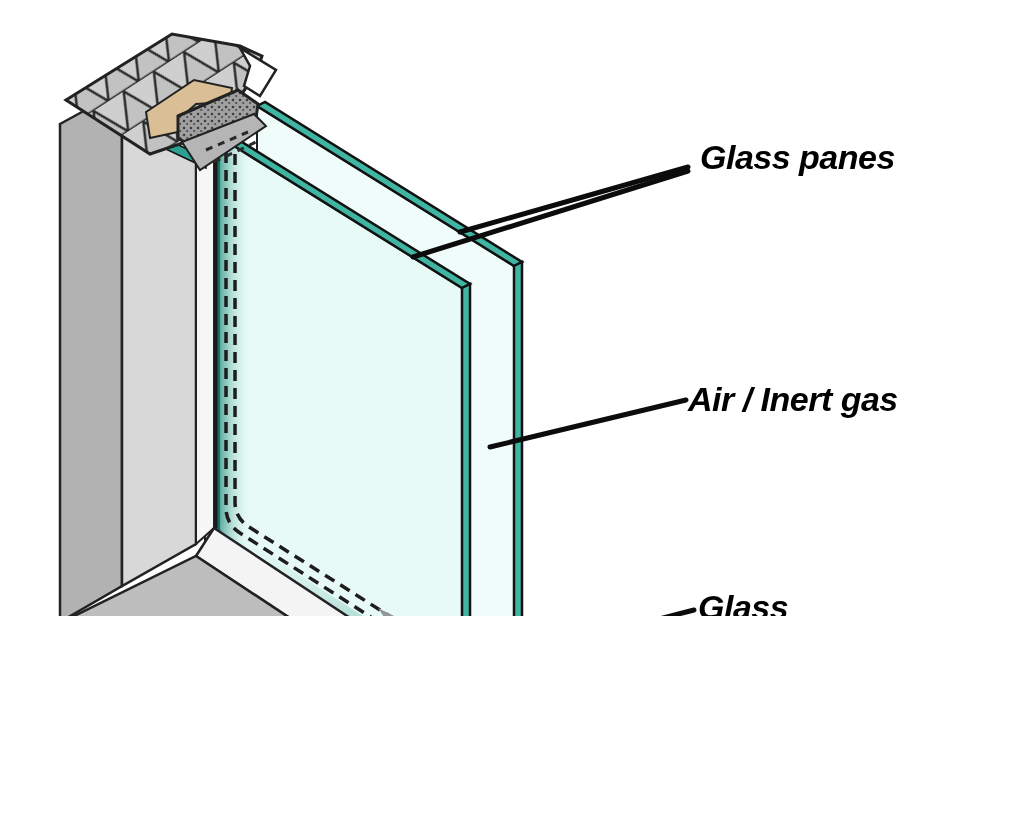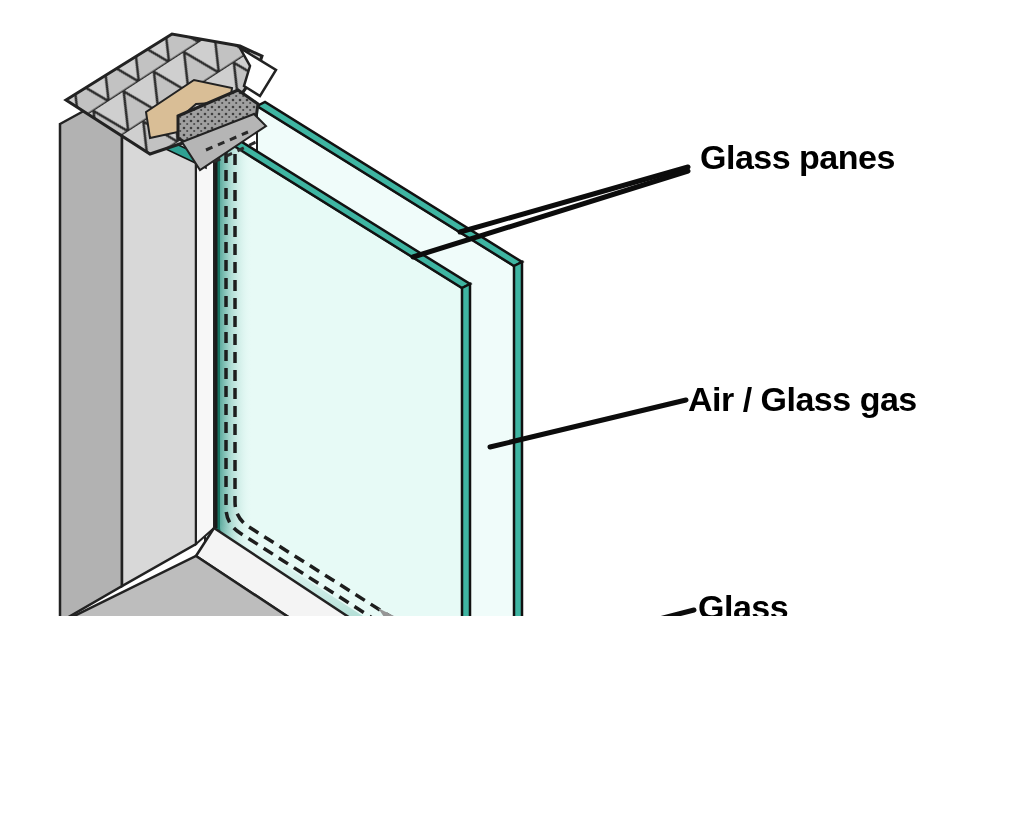--- a/index.html
+++ b/index.html
@@ -2,20 +2,21 @@
 <html><head>
 <meta charset="utf-8">
 <style>
   html,body{margin:0;padding:0;background:#ffffff;}
   .stage{
     position:relative;
     width:1024px;height:616px;
     background:#ffffff;
     font-family:"Liberation Sans", sans-serif;
     overflow:hidden;
+    font-style:italic;
   }
   .stage svg{position:absolute;left:0;top:0;}
   .diagram-label{
     position:absolute;
     font-weight:700;
     font-size:34px;
     line-height:1.15;
     color:#000;
     white-space:nowrap;
     letter-spacing:-0.5px;
@@ -128,16 +129,16 @@
     <g stroke="#0c0c0c" stroke-width="5" stroke-linecap="round">
       <line x1="688" y1="167" x2="460" y2="232"></line>
       <line x1="688" y1="171" x2="413" y2="257"></line>
       <line x1="686" y1="400" x2="490" y2="447"></line>
       <line x1="694" y1="610" x2="477" y2="666"></line>
     </g>
   </svg>
 
   <div class="diagram-label" id="label-glass">Glass panes</div>
 
-  <div class="diagram-label" id="label-air">Air / Glass gas</div>
+  <div class="diagram-label" id="label-air">Air / Inert gas</div>
 
   <div class="diagram-label" id="label-spacer">Glass</div>
 </div>
 
 </body></html>

